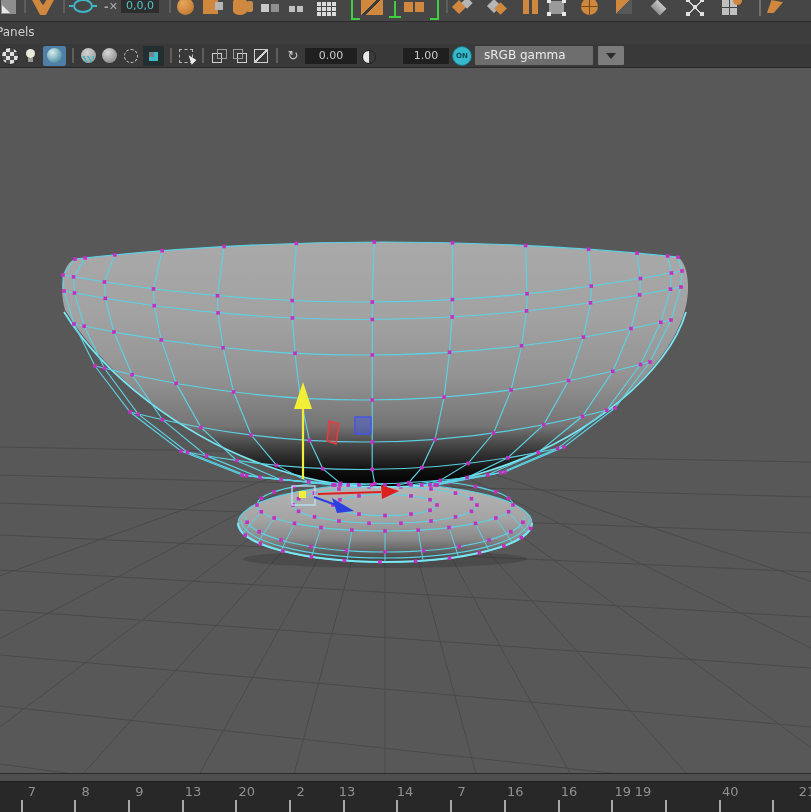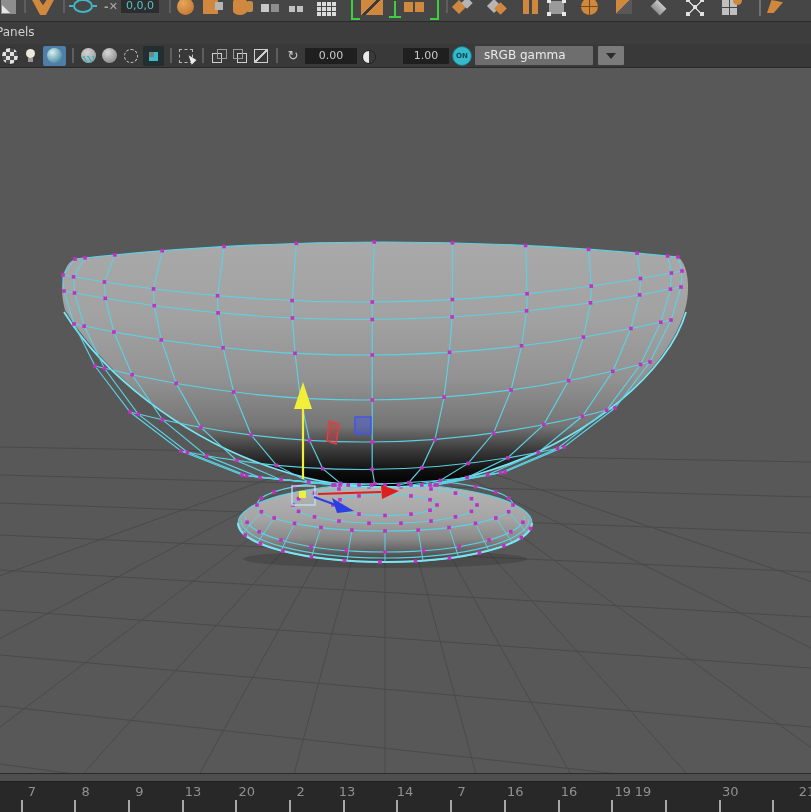--- a/index.html
+++ b/index.html
@@ -534,21 +534,21 @@
       <span class="tl-num" style="left: 193.13px;">13</span>
       <span class="tl-num" style="left: 246.84px;">20</span>
       <span class="tl-num" style="left: 300.55px;">2</span>
       <span class="tl-num" style="left: 347px;">13</span>
       <span class="tl-num" style="left: 405px;">14</span>
       <span class="tl-num" style="left: 461.68px;">7</span>
       <span class="tl-num" style="left: 515.39px;">16</span>
       <span class="tl-num" style="left: 569.1px;">16</span>
       <span class="tl-num" style="left: 622.81px;">19</span>
       <span class="tl-num" style="left: 643px;">19</span>
-      <span class="tl-num" style="left: 730.23px;">30</span>
+      <span class="tl-num" style="left: 730.23px;">40</span>
       <span class="tl-num" style="left: 807px; text-align: center;">21</span>
       <div class="tl-tick" style="left: 20.5px;"></div>
       <div class="tl-tick" style="left: 74.21px;"></div>
       <div class="tl-tick" style="left: 127.92px;"></div>
       <div class="tl-tick" style="left: 181.63px;"></div>
       <div class="tl-tick" style="left: 235.34px;"></div>
       <div class="tl-tick" style="left: 289.05px;"></div>
       <div class="tl-tick" style="left: 342.76px;"></div>
       <div class="tl-tick" style="left: 396.47px;"></div>
       <div class="tl-tick" style="left: 450.18px;"></div>

